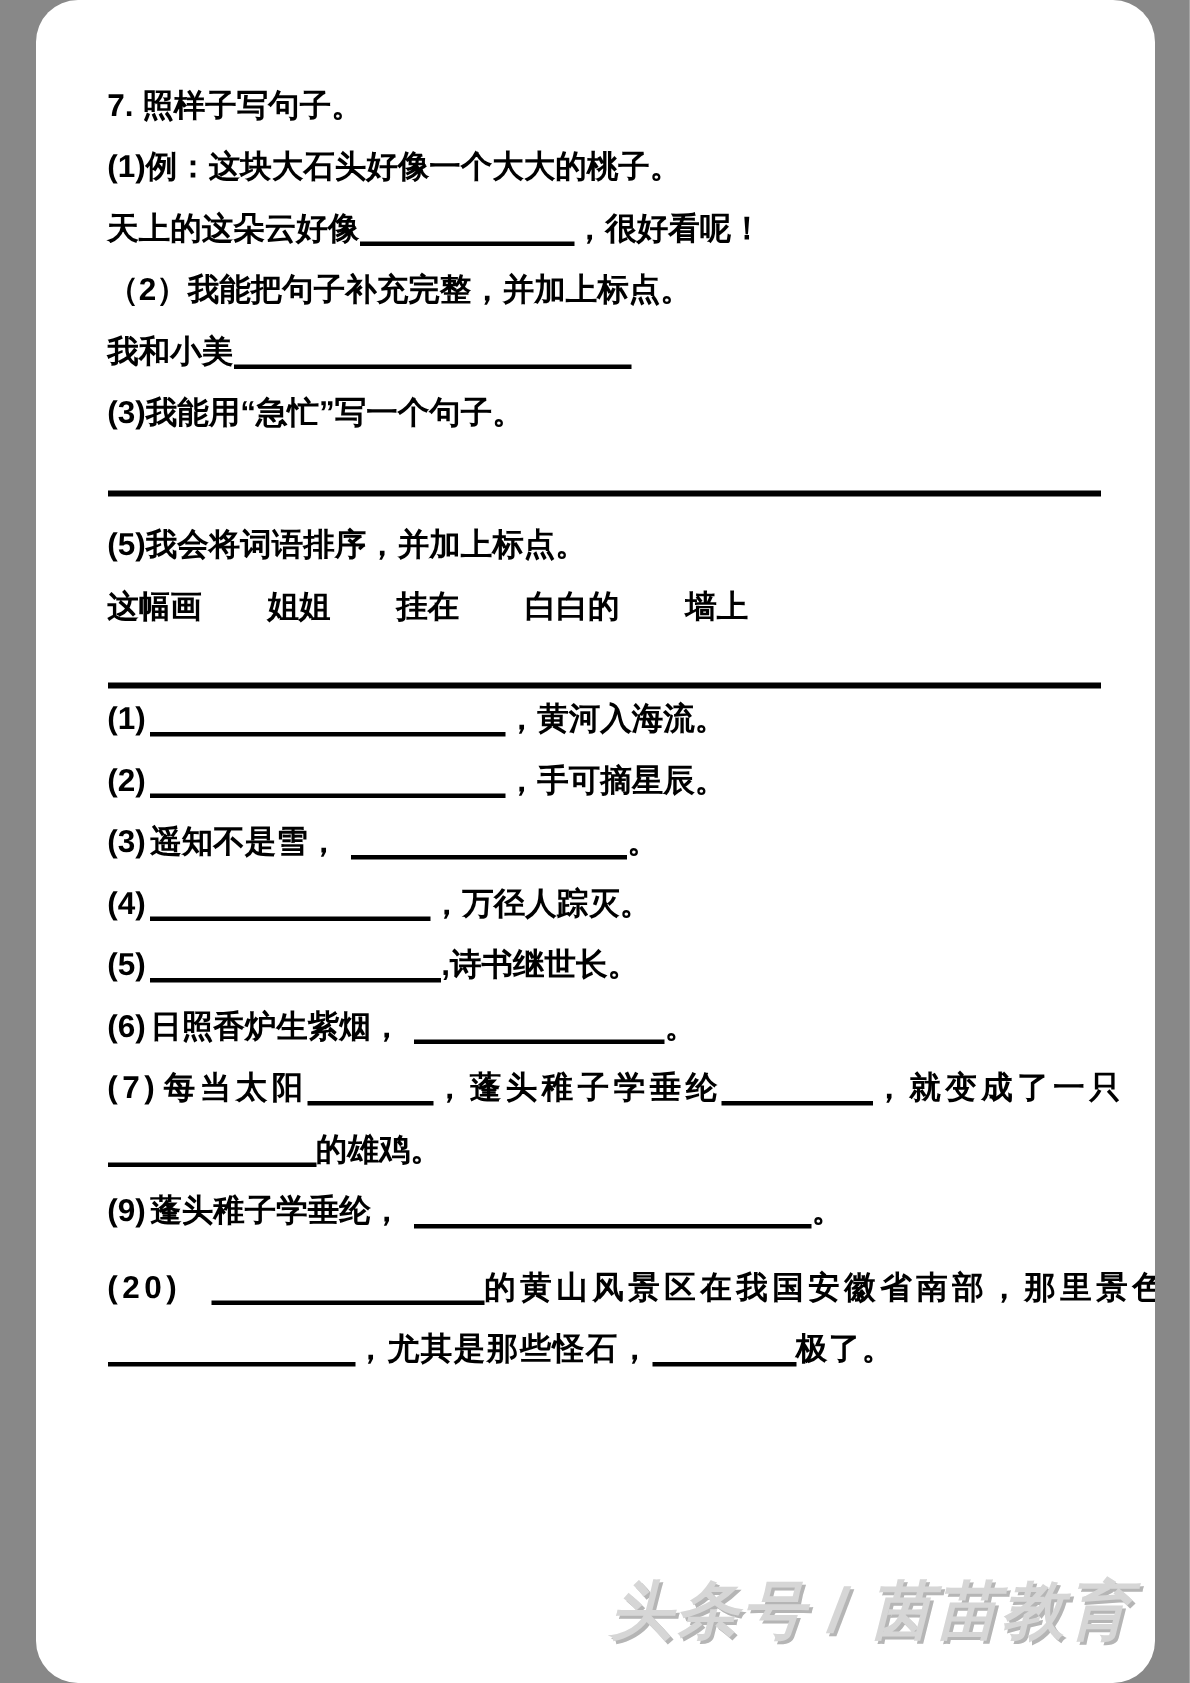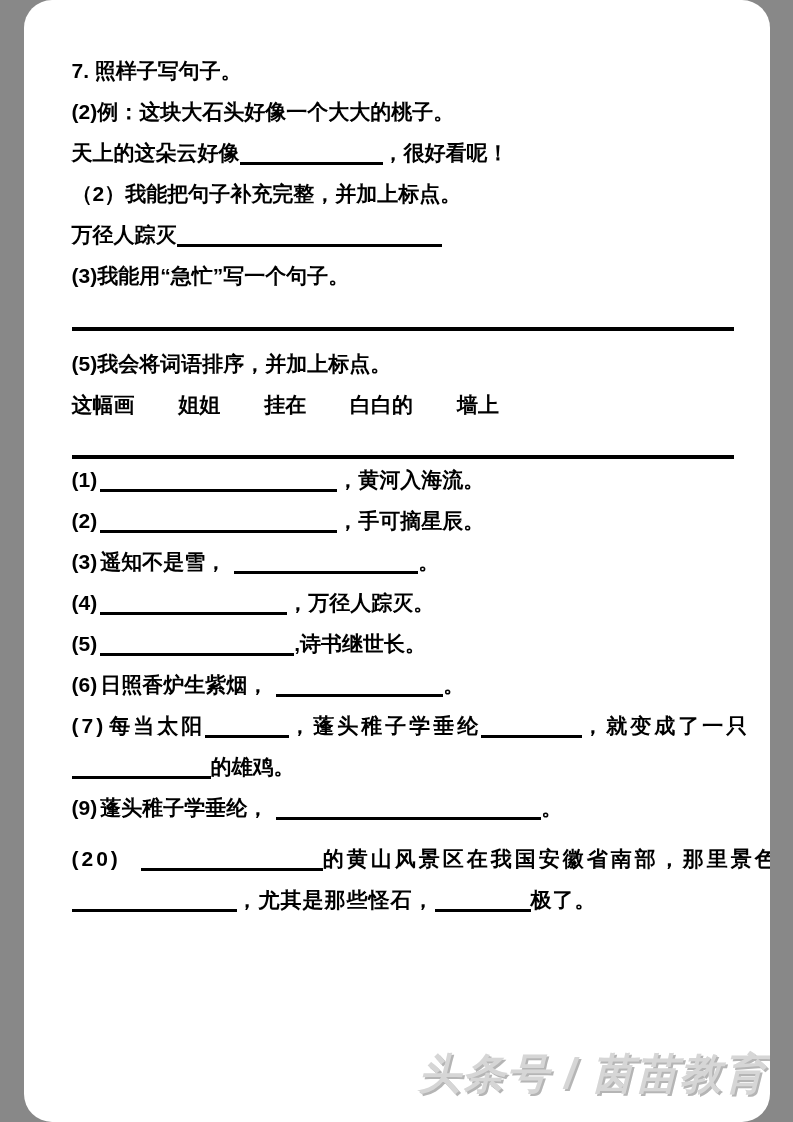--- a/index.html
+++ b/index.html
@@ -47,49 +47,49 @@
   .divider-1 { margin-top: 31px; }
   .divider-2 { margin-top: 30px; }
   .after-div-1 { margin-top: 12px; }
   .after-div-2 { margin-top: 8px; }
   .row-10 { margin-top: 10px; }
   .word + .word { margin-left: 38px; }
   .num { margin-right: 3px; }
   .gap-after { margin-right: 20px; }
   .watermark {
     position: absolute;
-    right: 2px;
+    right: 14px;
     top: 1046px;
     font-size: 42px;
     font-style: italic;
     font-weight: 700;
     letter-spacing: 2px;
     color: var(--watermark, #d6d6d6);
     text-shadow: 2px 2px 0 var(--watermark-shadow, #b5b5b5);
     white-space: nowrap;
   }
 </style>
 </head>
 <body>
 
 <div class="page">
   <div class="content">
 
     <div class="line">7. 照样子写句子。</div>
 
-    <div class="line">(2)例：这块大石头好像一个大大的桃子。</div>
+    <div class="line">(1)例：这块大石头好像一个大大的桃子。</div>
 
     <div class="line">
       <span>天上的这朵云好像</span><span class="blank" style="width:143px"></span><span>，很好看呢！</span>
     </div>
 
     <div class="line">（2）我能把句子补充完整，并加上标点。</div>
 
     <div class="line">
-      <span>万径人踪灭</span><span class="blank" style="width:265px"></span>
+      <span>我和小美</span><span class="blank" style="width:265px"></span>
     </div>
 
     <div class="line">(3)我能用“急忙”写一个句子。</div>
 
     <div class="divider divider-1"></div>
 
     <div class="line after-div-1">(5)我会将词语排序，并加上标点。</div>
 
     <div class="line">
       <span class="word">这幅画</span>

